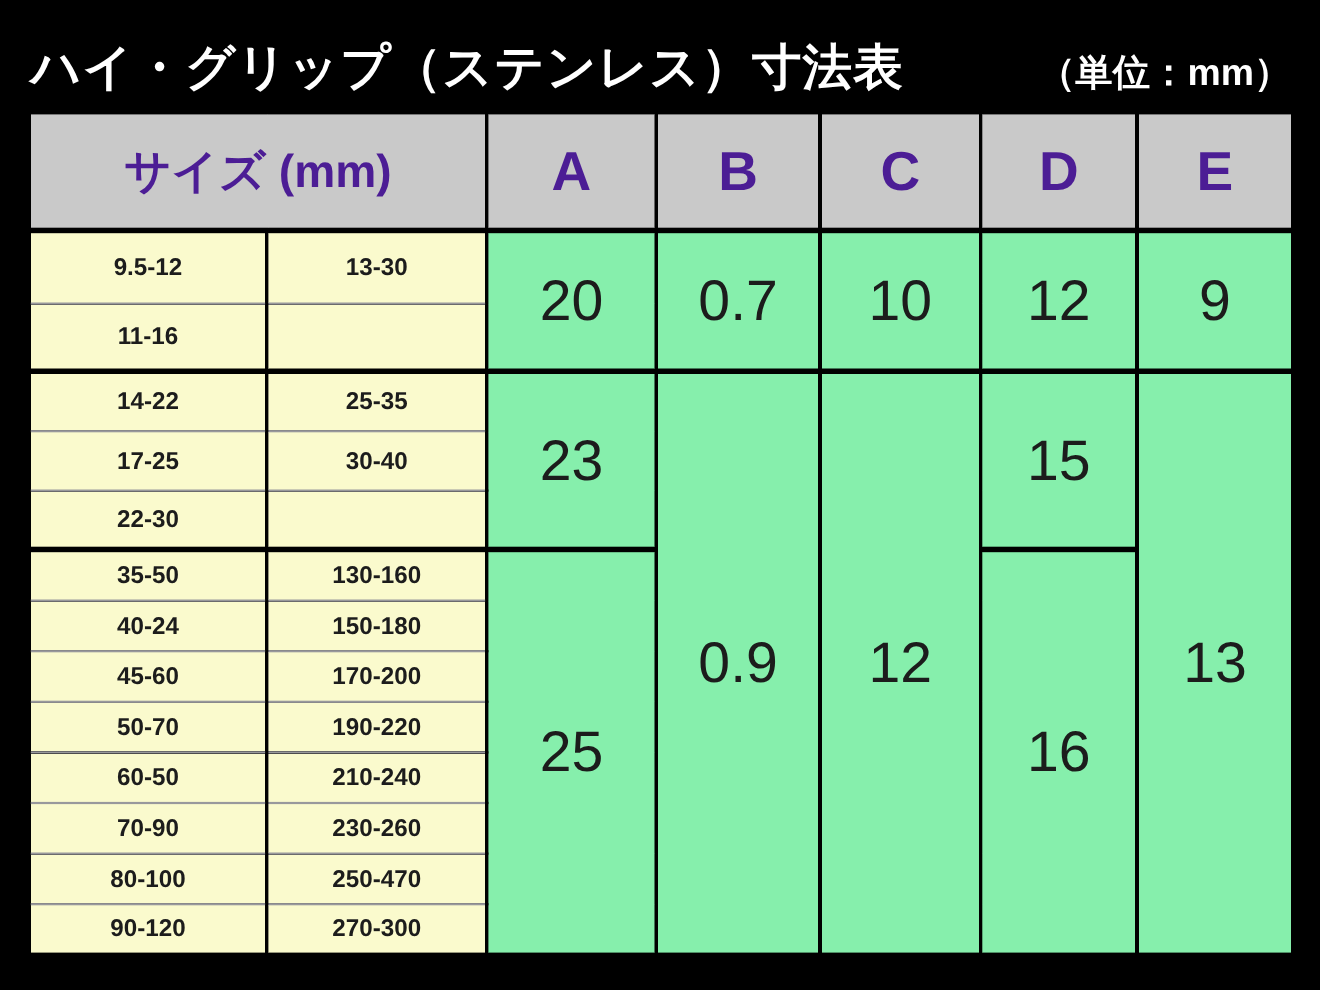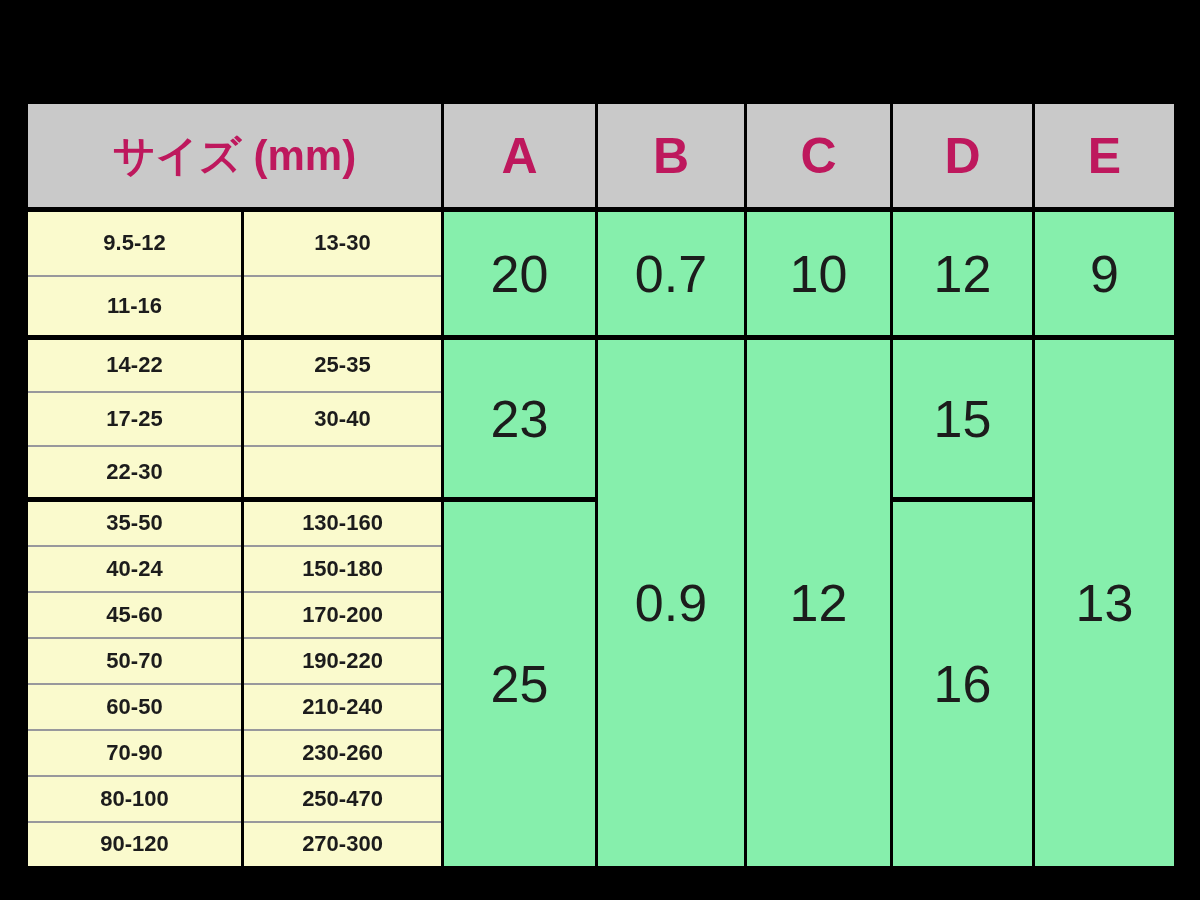--- a/index.html
+++ b/index.html
@@ -49,21 +49,21 @@
     padding: 0;
     border-left: 3px solid #000000;
     border-right: 3px solid #000000;
     text-align: center;
     vertical-align: middle;
     overflow: hidden;
   }
   
   .dim thead th {
     background: #c9c9c9;
-    color: #be185d;
+    color: #4c1d95;
     height: 103px;
     border-bottom: 4px solid #000000;
   }
   th.size-h { font-size: 42px; font-weight: 700; letter-spacing: 0px; }
   th.col-h  { font-size: 50px; font-weight: 600; }
   
   td.s {
     background: #fafacd;
     color: #1c1c1c;
     font-size: 22px;
@@ -88,20 +88,22 @@
   tr.h62 { height: 62px; }
   tr.h54 { height: 54px; }
   tr.h46 { height: 46px; }
 </style>
 </head>
 <body>
 
 <div class="page">
 
   <div class="titlebar">
+    <div class="title">ハイ・グリップ（ステンレス）寸法表</div>
+    <div class="unit-note">（単位：mm）</div>
   </div>
 
   <table class="dim">
     <colgroup>
       <col style="width:216px">
         <col style="width:200px">
       <col style="width:154px">
         <col style="width:149px">
       <col style="width:146px">
         <col style="width:142px">

